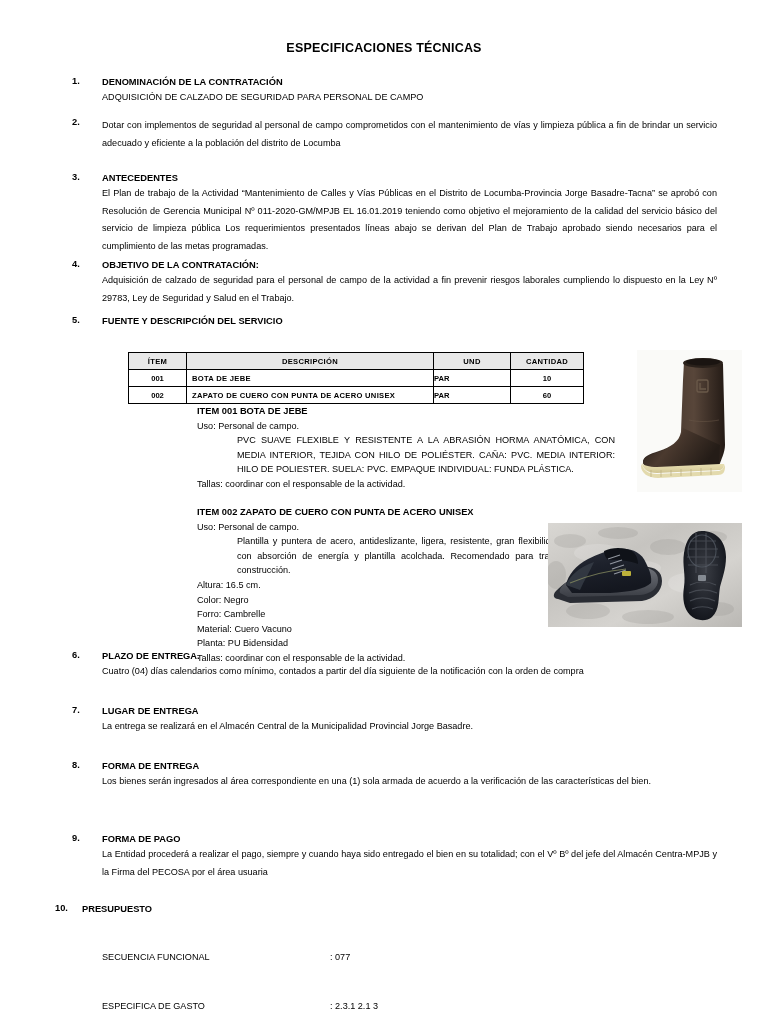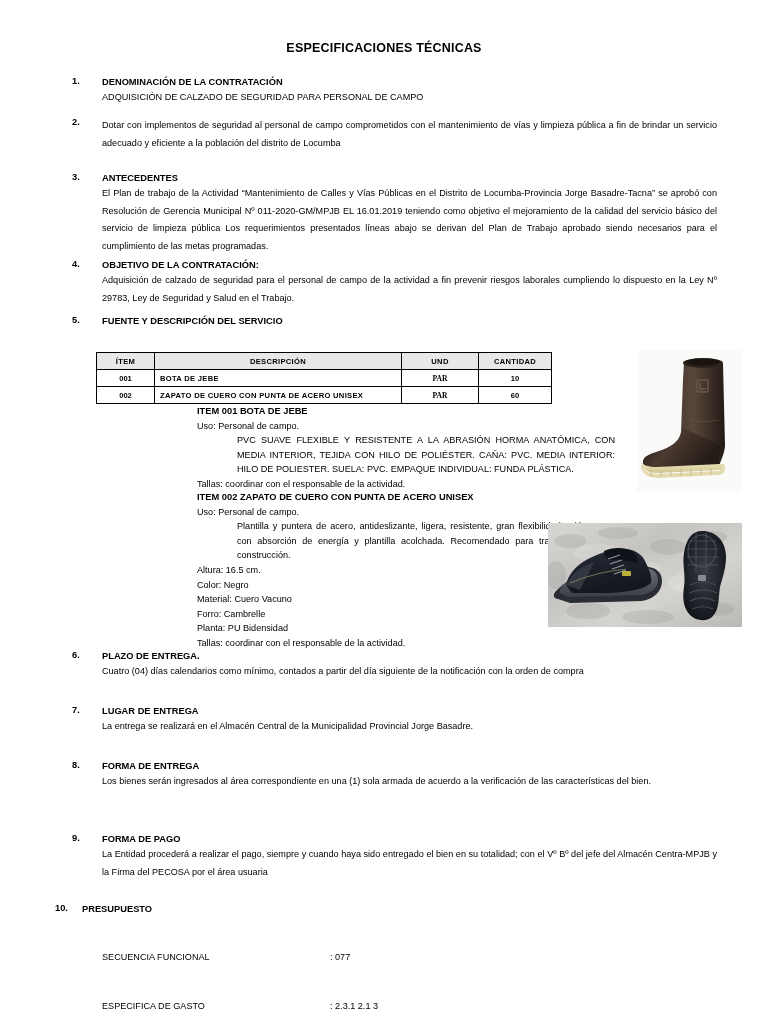--- a/index.html
+++ b/index.html
@@ -60,21 +60,21 @@
     line-height: 17.5px;
     text-align: justify;
   }
   .sec-body.left {
     text-align: left;
   }
 
   
   .tbl-wrap {
     position: absolute;
-    left: 96px;
+    left: 128px;
     top: 352px;
     width: 455px;
   }
   table.spec-table {
     border-collapse: collapse;
     width: 455px;
     table-layout: fixed;
   }
   table.spec-table th,
   table.spec-table td {
@@ -84,21 +84,21 @@
     padding: 2px 0 2px 0;
     height: 12px;
   }
   table.spec-table th {
     background: #e8e8e8;
     text-align: center;
     letter-spacing: 0.3px;
   }
   table.spec-table td.c-item { text-align: center; }
   table.spec-table td.c-desc { text-align: left; padding-left: 5px; letter-spacing: 0.3px;}
-  table.spec-table td.c-und  { text-align: center; font-family: Liberation Serif, serif; }
+  table.spec-table td.c-und  { text-align: left; }
   table.spec-table td.c-cant { text-align: center; }
   col.w-item { width: 58px; }
   col.w-desc { width: 247px; }
   col.w-und  { width: 77px; }
   col.w-cant { width: 73px; }
 
   
   .item-block {
     position: absolute;
     left: 197px;
@@ -223,28 +223,28 @@
     </table>
   </div>
 
   <div class="item-block" style="top:404px;">
     <p class="item-title">ITEM 001 BOTA DE JEBE</p>
     <p>Uso: Personal de campo.</p>
     <p class="just">PVC SUAVE FLEXIBLE Y RESISTENTE A LA ABRASIÓN HORMA ANATÓMICA, CON MEDIA INTERIOR, TEJIDA CON HILO DE POLIÉSTER. CAÑA: PVC. MEDIA INTERIOR: HILO DE POLIESTER. SUELA: PVC. EMPAQUE INDIVIDUAL: FUNDA PLÁSTICA.</p>
     <p>Tallas: coordinar con el responsable de la actividad.</p>
   </div>
 
-  <div class="item-block" style="top:490px;">
+  <div class="item-block" style="top:505px;">
     <p class="item-title">ITEM 002 ZAPATO DE CUERO CON PUNTA DE ACERO UNISEX</p>
     <p>Uso: Personal de campo.</p>
     <p class="just" style="width:350px;">Plantilla y puntera de acero, antideslizante, ligera, resistente, gran flexibilidad; talón con absorción de energía y plantilla acolchada. Recomendado para trabajos de construcción.</p>
     <p>Altura: 16.5 cm.</p>
     <p>Color: Negro</p>
+    <p>Forro: Cambrelle</p>
     <p>Material: Cuero Vacuno</p>
-    <p>Forro: Cambrelle</p>
     <p>Planta: PU Bidensidad</p>
     <p>Tallas: coordinar con el responsable de la actividad.</p>
   </div>
 
   <div class="section" style="top:650px;">
     <div class="sec-num">6.</div>
     <div class="sec-head">PLAZO DE ENTREGA.</div>
     <div class="sec-body left">Cuatro (04) días calendarios como mínimo, contados a partir  del día siguiente de la notificación con la orden de compra</div>
   </div>
 

